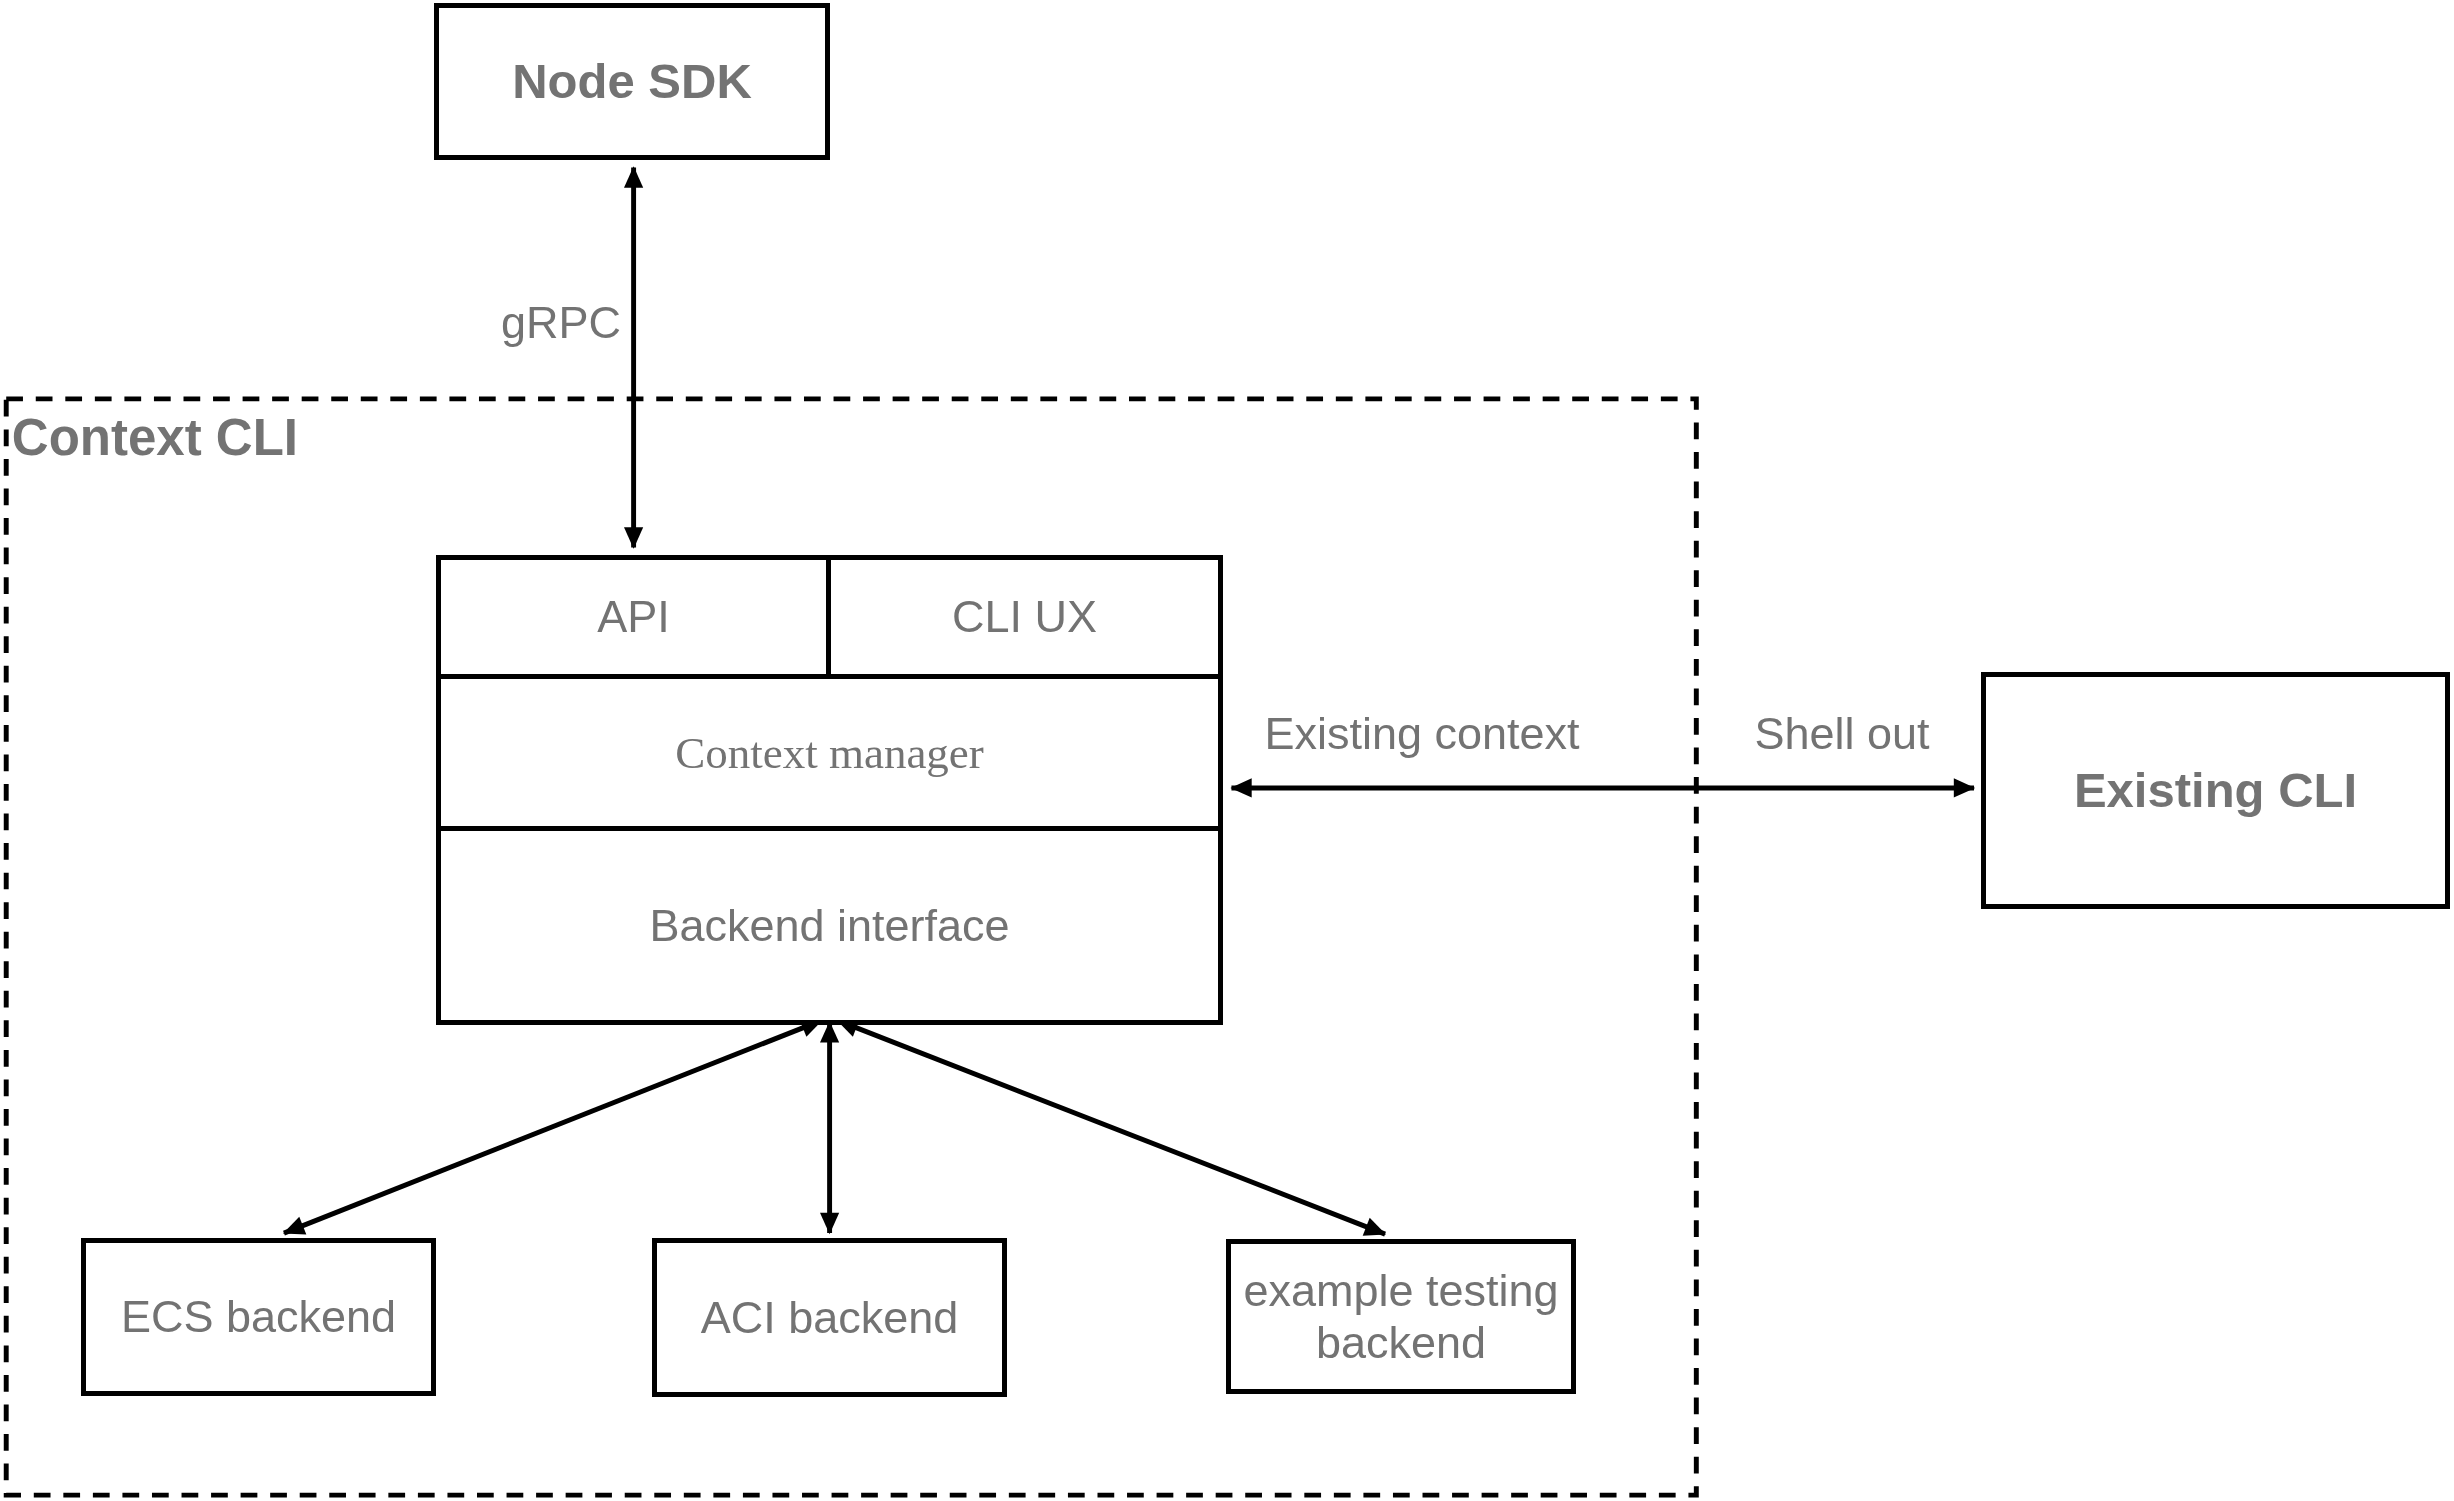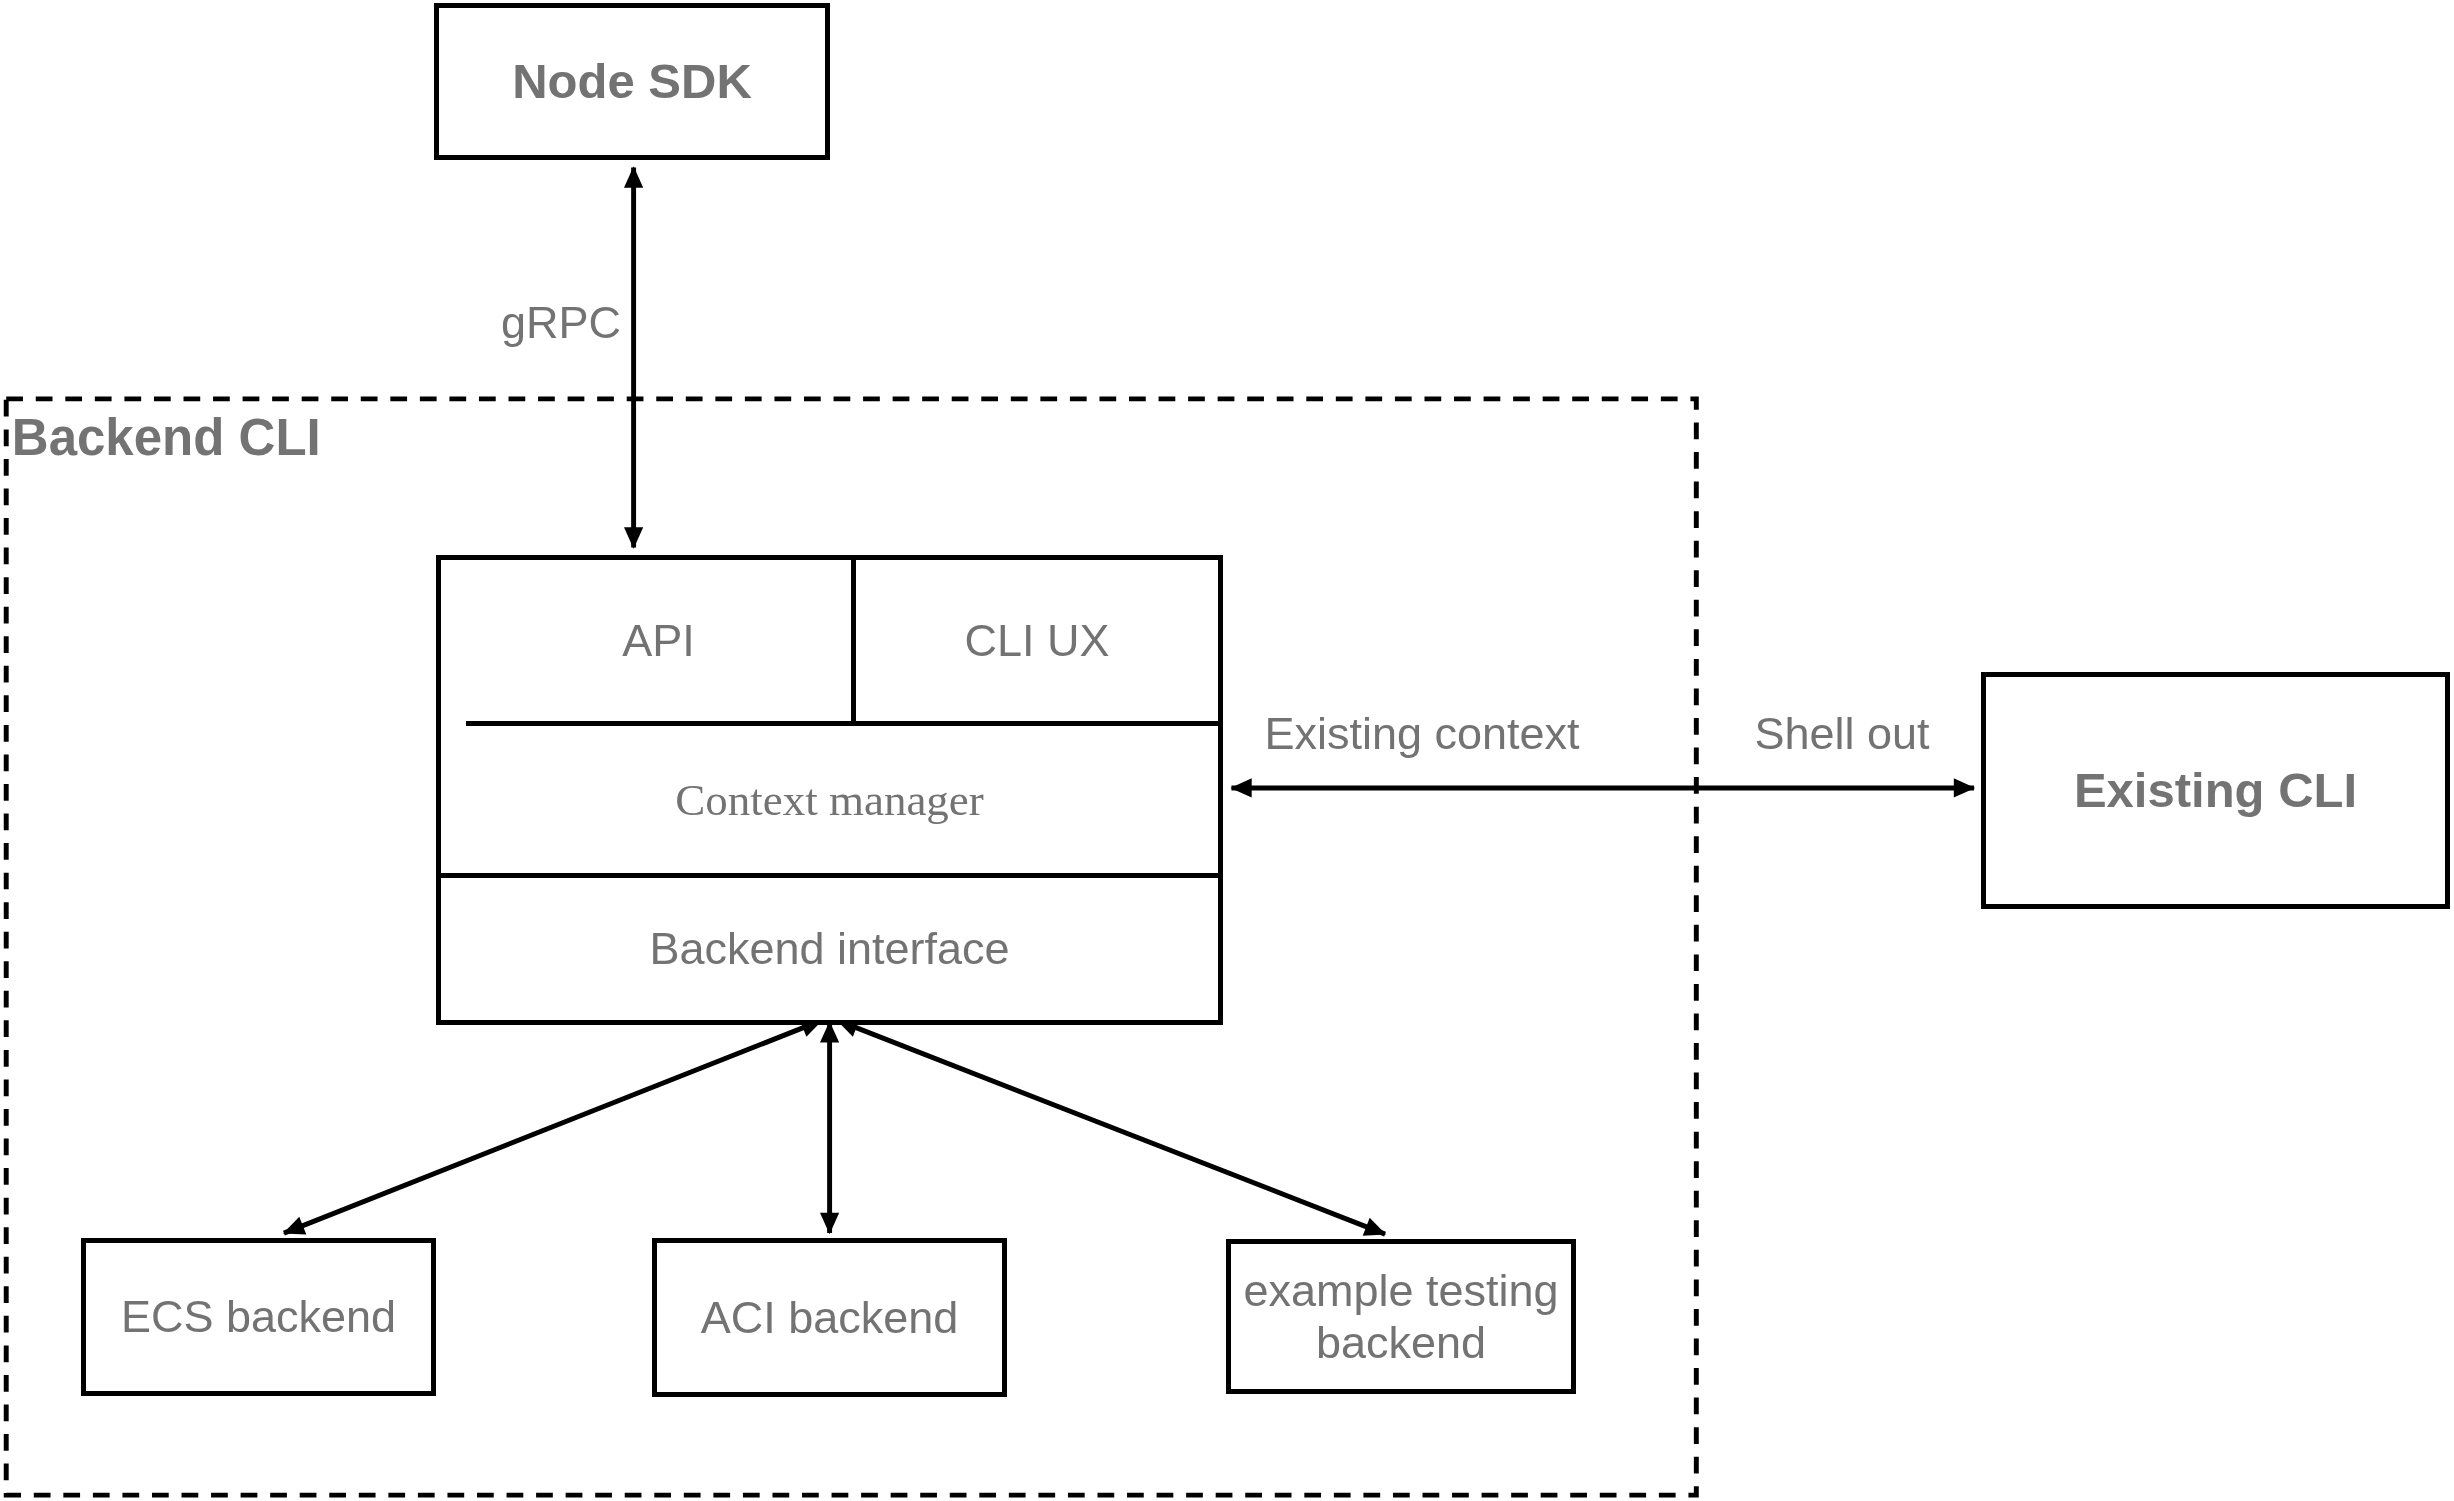--- a/index.html
+++ b/index.html
@@ -89,26 +89,26 @@
 
     <line x1="842" y1="1038" x2="842" y2="1252" stroke="#000000" stroke-width="5" marker-start="url(#arrow)" marker-end="url(#arrow)"></line>
 
     <line x1="850" y1="1036" x2="1406" y2="1253" stroke="#000000" stroke-width="5" marker-start="url(#arrow)" marker-end="url(#arrow)"></line>
   </svg>
 
   <div class="box bold" style="left:434px; top:3px; width:396px; height:157px;">
     <span>Node SDK</span>
   </div>
 
-  <div class="floating-label bold" style="left:11.8px; top:410px;">Backend CLI</div>
+  <div class="floating-label bold" style="left:11.8px; top:410px;">Context CLI</div>
 
   <div class="floating-label" style="left:414px; top:298px; width:207px; text-align:right;">gRPC</div>
 
   <div class="compound" style="left:436px; top:555px; width:787px; height:470px;">
-    <div class="row divided" style="height:166px;margin-left:25px;">
+    <div class="row divided" style="height:119px;">
       <div class="cell right-divider" style="width:390px;">
         <span>API</span>
       </div>
       <div class="cell" style="flex:1;">
         <span>CLI UX</span>
       </div>
     </div>
     <div class="flat-row divided row" style="height:152px; align-items:center; justify-content:center;">
       <div class="cell" style="flex:1;font-family:Liberation Serif, serif;">
         <span>Context manager</span>

